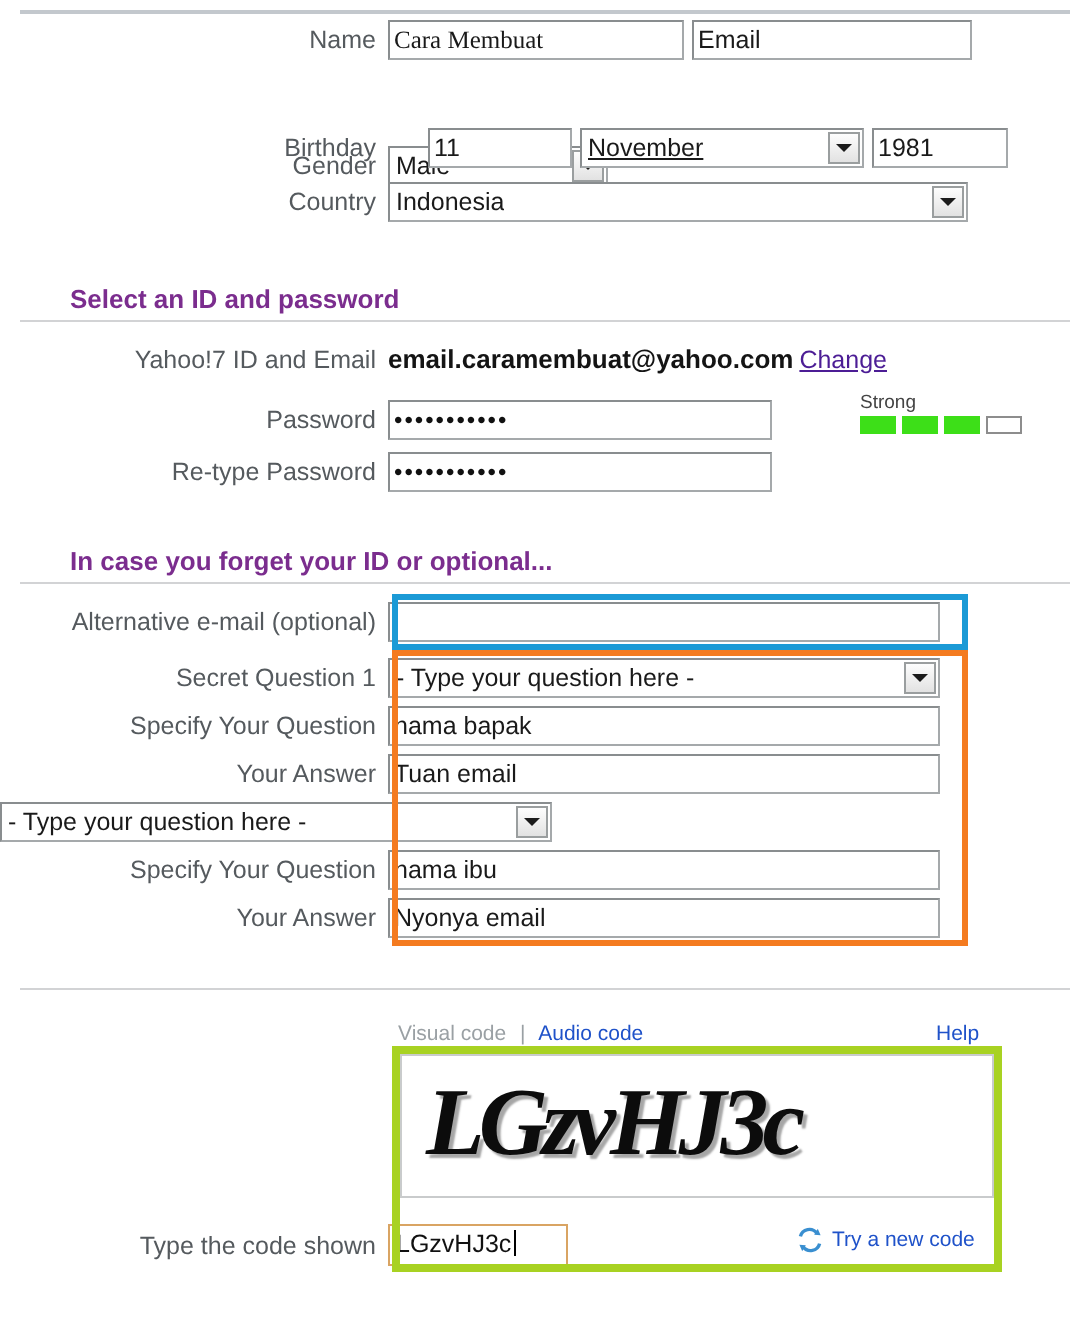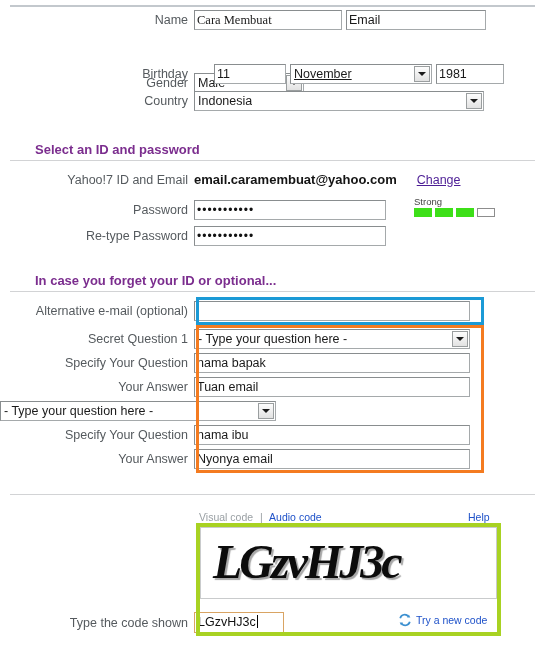--- a/index.html
+++ b/index.html
@@ -104,21 +104,21 @@
   .hr {
     position: absolute;
     left: 10px;
     width: 525px;
     height: 1px;
     background: #d2d3d5;
   }
   .hr.thick { height: 2px; background: #c3c8cd; }
 
   
-  .strength { position: absolute; }
+  .strength { position: absolute; margin-left: 16px; }
   .strength .stxt {
     font-size: 9.5px;
     color: #444;
     margin-bottom: 1px;
     font-family: "Liberation Sans", sans-serif;
   }
   .bars { display: flex; gap: 3px; }
   .bar {
     width: 18px; height: 9px;
     box-sizing: border-box;
@@ -262,21 +262,21 @@
           </span>
       </div>
     </div>
   </div>
 
   <div class="sect-title" style="top:142px;">Select an ID and password</div>
   <div class="hr" style="top:160px;"></div>
 
   <div class="row" style="top:172px;">
     <div class="label">Yahoo!7 ID and Email</div>
-    <div class="fields" style="gap:20px;">
+    <div class="fields" style="gap:3px;">
       <span class="idval">email.caramembuat@yahoo.com</span>
       <a class="lnk">Change</a>
     </div>
   </div>
 
   <div class="row" style="top:200px;">
     <div class="label">Password</div>
     <div class="fields">
       <div class="tbox dots" style="width:192px;">•••••••••••</div>
     </div>

